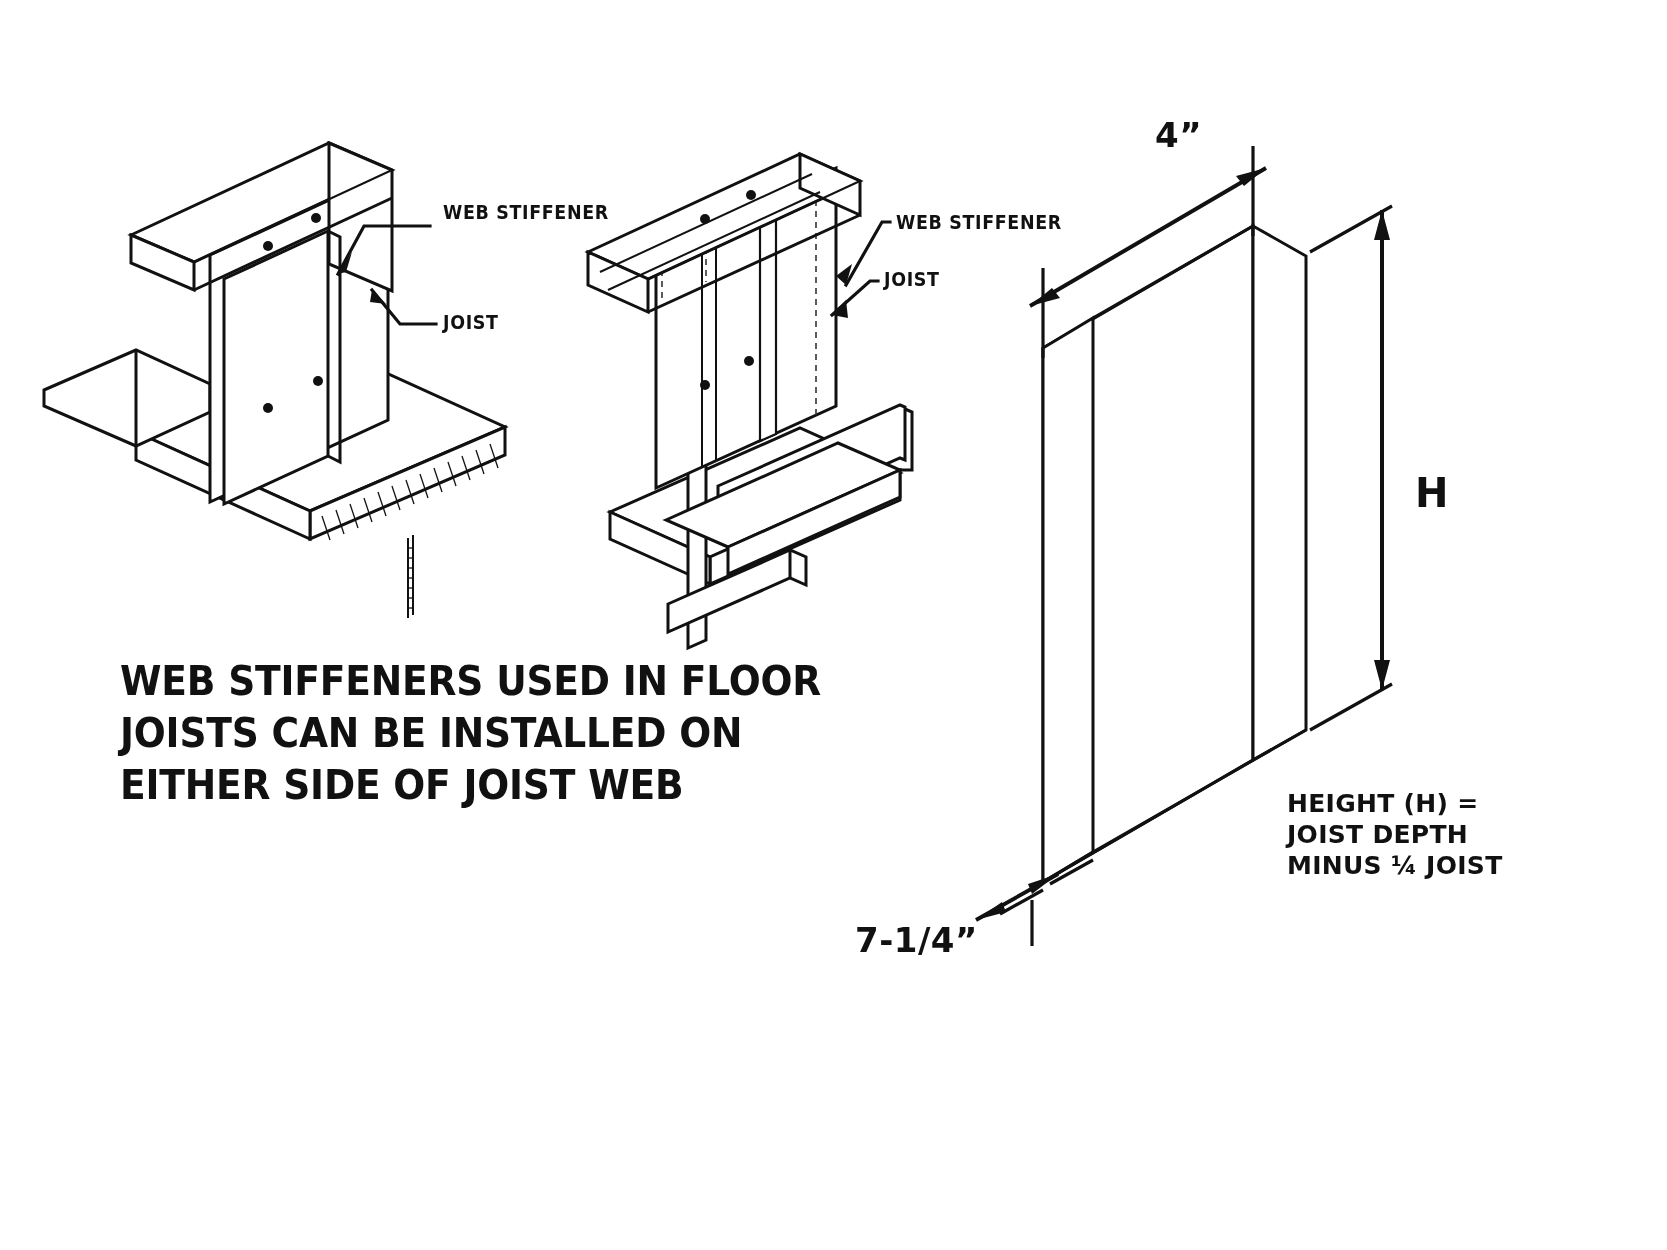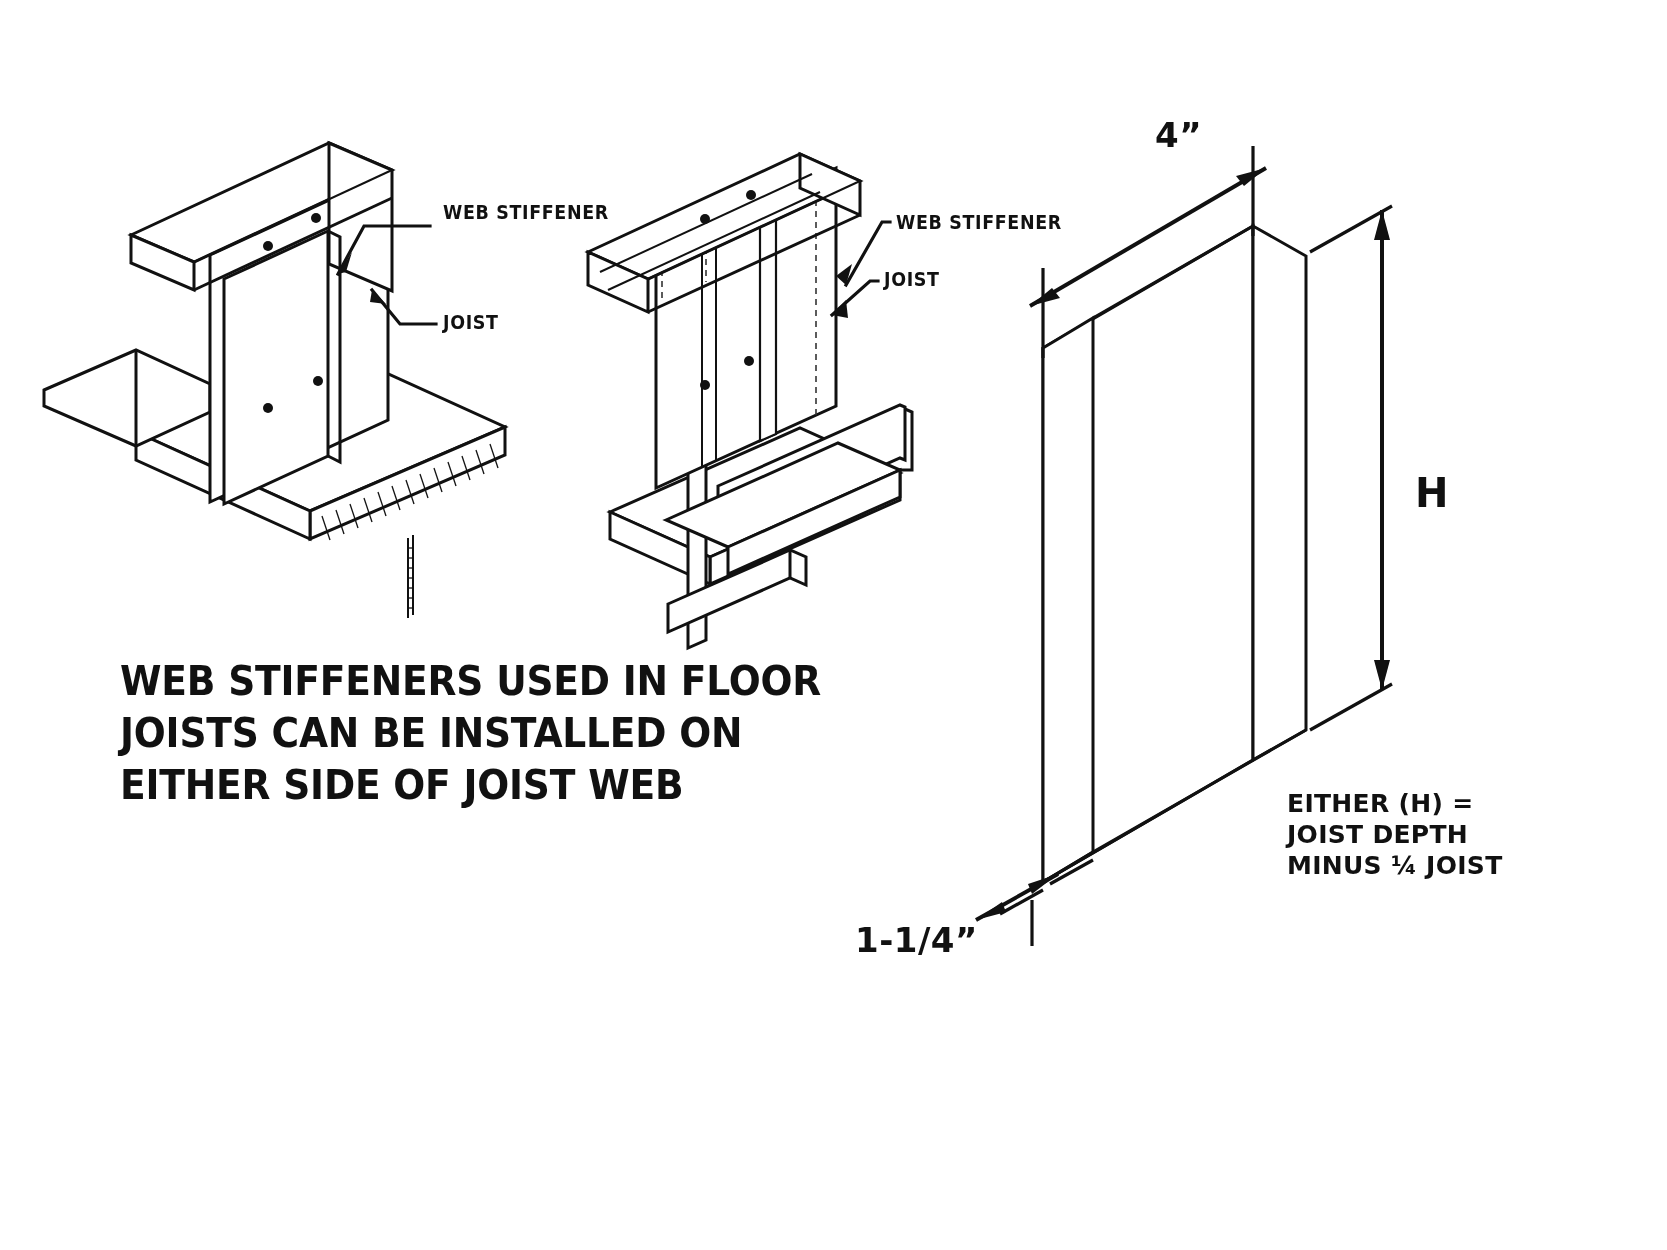--- a/index.html
+++ b/index.html
@@ -294,25 +294,25 @@
     </g>
   </svg>
 
   <div class="callout" style="left:443px; top:201px;">WEB STIFFENER</div>
   <div class="callout" style="left:443px; top:311px;">JOIST</div>
 
   <div class="callout" style="left:896px; top:211px;">WEB STIFFENER</div>
   <div class="callout" style="left:884px; top:268px;">JOIST</div>
 
   <div class="dimlabel" style="left:1155px; top:115px;">4”</div>
-  <div class="dimlabel" style="left:855px; top:920px;">1-1/4”</div>
+  <div class="dimlabel" style="left:855px; top:920px;">7-1/4”</div>
   <div class="hlabel" style="left:1415px; top:470px;">H</div>
 
   <div id="height-note">
-    <span class="nl">EITHER (H) =</span>
+    <span class="nl">HEIGHT (H) =</span>
     <span class="nl">JOIST DEPTH</span>
     <span class="nl">MINUS ¼ JOIST</span>
   </div>
 
   <div id="caption">
     <span class="cl">WEB STIFFENERS USED IN FLOOR</span>
     <span class="cl">JOISTS CAN BE INSTALLED ON</span>
     <span class="cl">EITHER SIDE OF JOIST WEB</span>
   </div>
 

